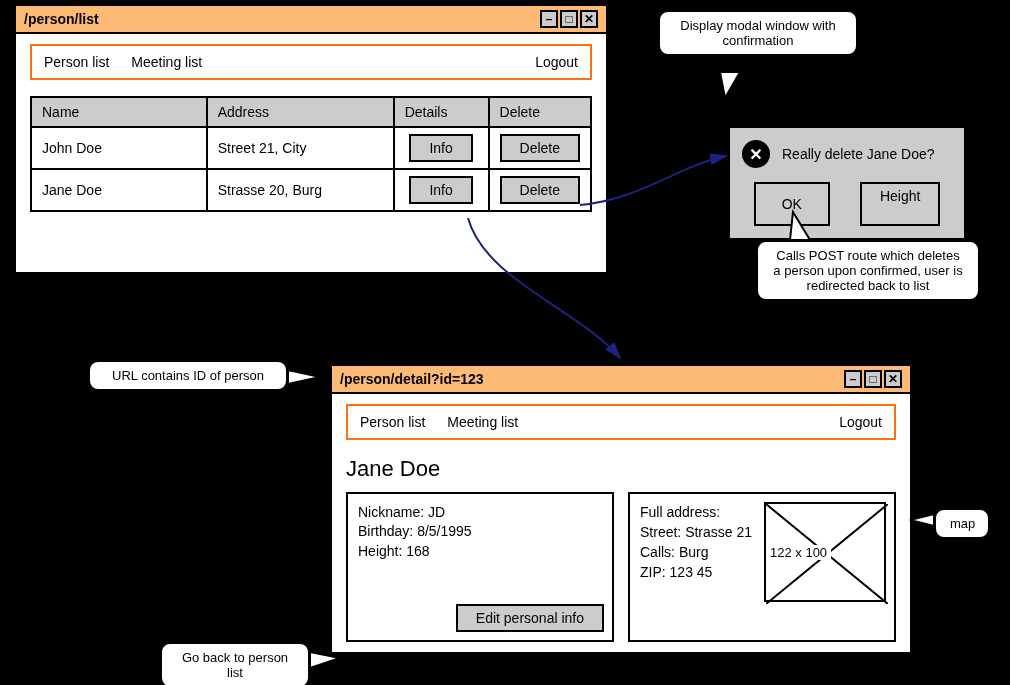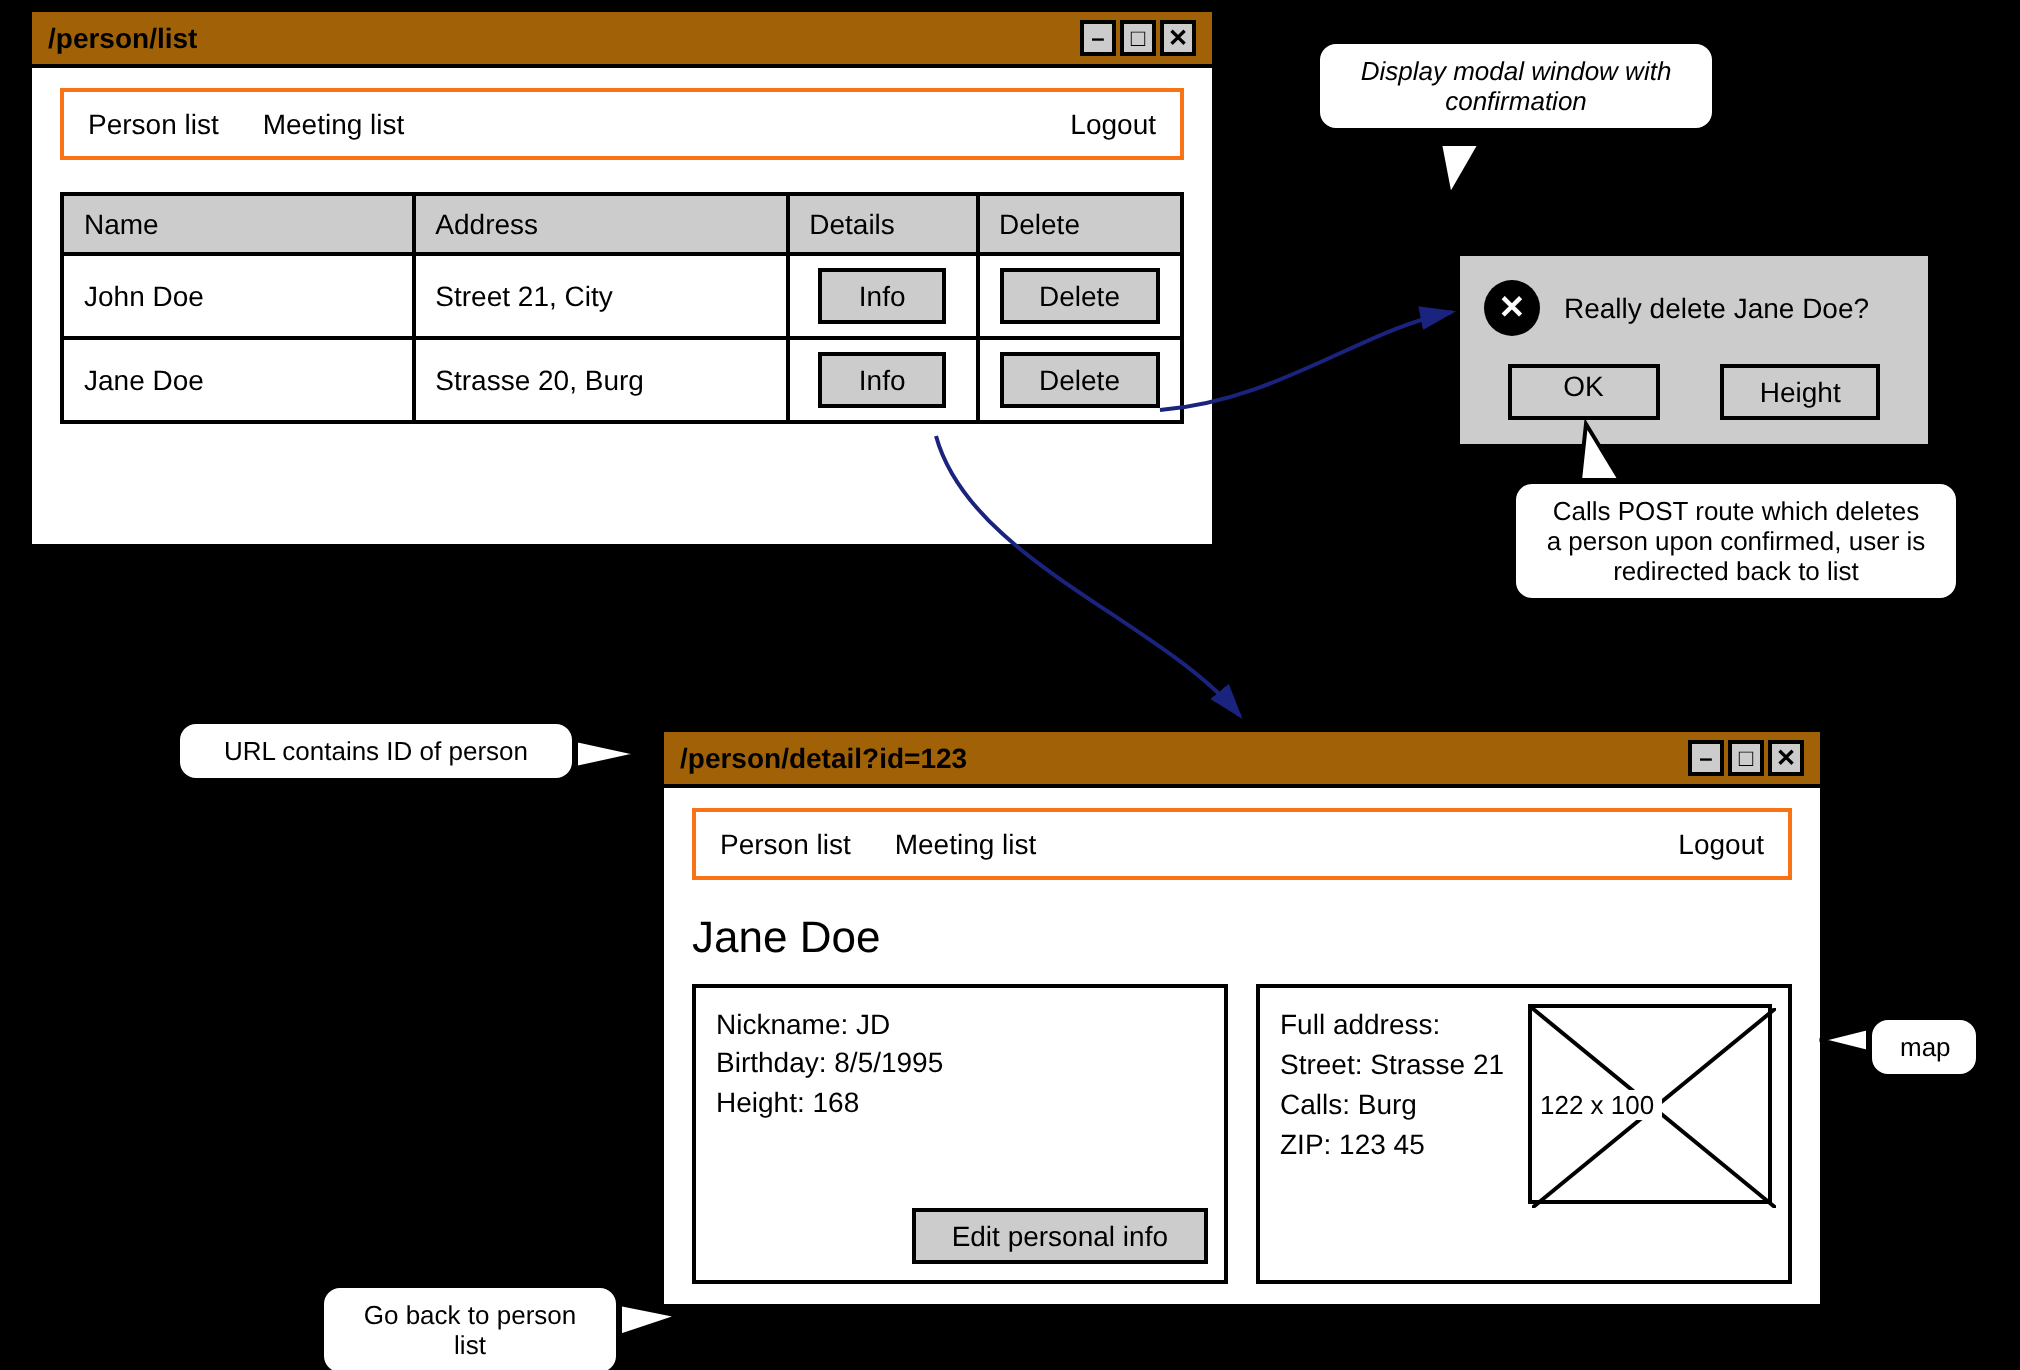--- a/index.html
+++ b/index.html
@@ -13,21 +13,21 @@
     overflow: hidden;
     font-size: 14px;
   }
   .win {
     position: absolute;
     background: #fff;
     border: 2px solid #000;
     border-radius: 2px;
   }
   .win-titlebar {
-    background: #a16207;
+    background: #fdba74;
     border-bottom: 2px solid #000;
     padding: 4px 8px;
     display: flex;
     align-items: center;
     justify-content: space-between;
     font-weight: bold;
   }
   .win-controls { display: flex; gap: 2px; }
   .win-btn {
     width: 18px; height: 18px;
@@ -153,34 +153,34 @@
         <td>Strasse 20, Burg</td>
         <td style="text-align:center"><span class="btn">Info</span></td>
         <td style="text-align:center"><span class="btn">Delete</span></td>
       </tr>
     </tbody>
       </table>
     <div style="height:50px"></div>
   </div>
 </div>
 
-<div class="callout" style="left:658px; top:20px; width:200px;font-style:italic;">
+<div class="callout" style="left:658px; top:10px; width:200px;">
   <div>Display modal window with confirmation</div>
 </div>
 <svg class="arrow" width="1010" height="685">
   <polygon points="720,72 740,72 725,98" fill="#fff" stroke="#000" stroke-width="2"></polygon>
 </svg>
 
 <div class="dialog" style="left:728px; top:126px; width:238px;">
   <div class="dialog-top">
     <div class="close-circle">✕</div>
     <span>Really delete Jane Doe?</span>
   </div>
   <div class="dialog-actions">
-    <span class="btn" style="padding:1px 26px">OK</span>
+    <span class="btn" style="padding:12px 26px">OK</span>
     <span class="btn" style="padding:4px 18px">Height</span>
   </div>
 </div>
 
 <div class="callout" style="left:756px; top:240px; width:224px;">
   <div>Calls POST route which deletes a person upon confirmed, user is redirected back to list</div>
 </div>
 <svg class="arrow" width="1010" height="685">
   <polygon points="790,240 810,240 793,212" fill="#fff" stroke="#000" stroke-width="2"></polygon>
 </svg>

